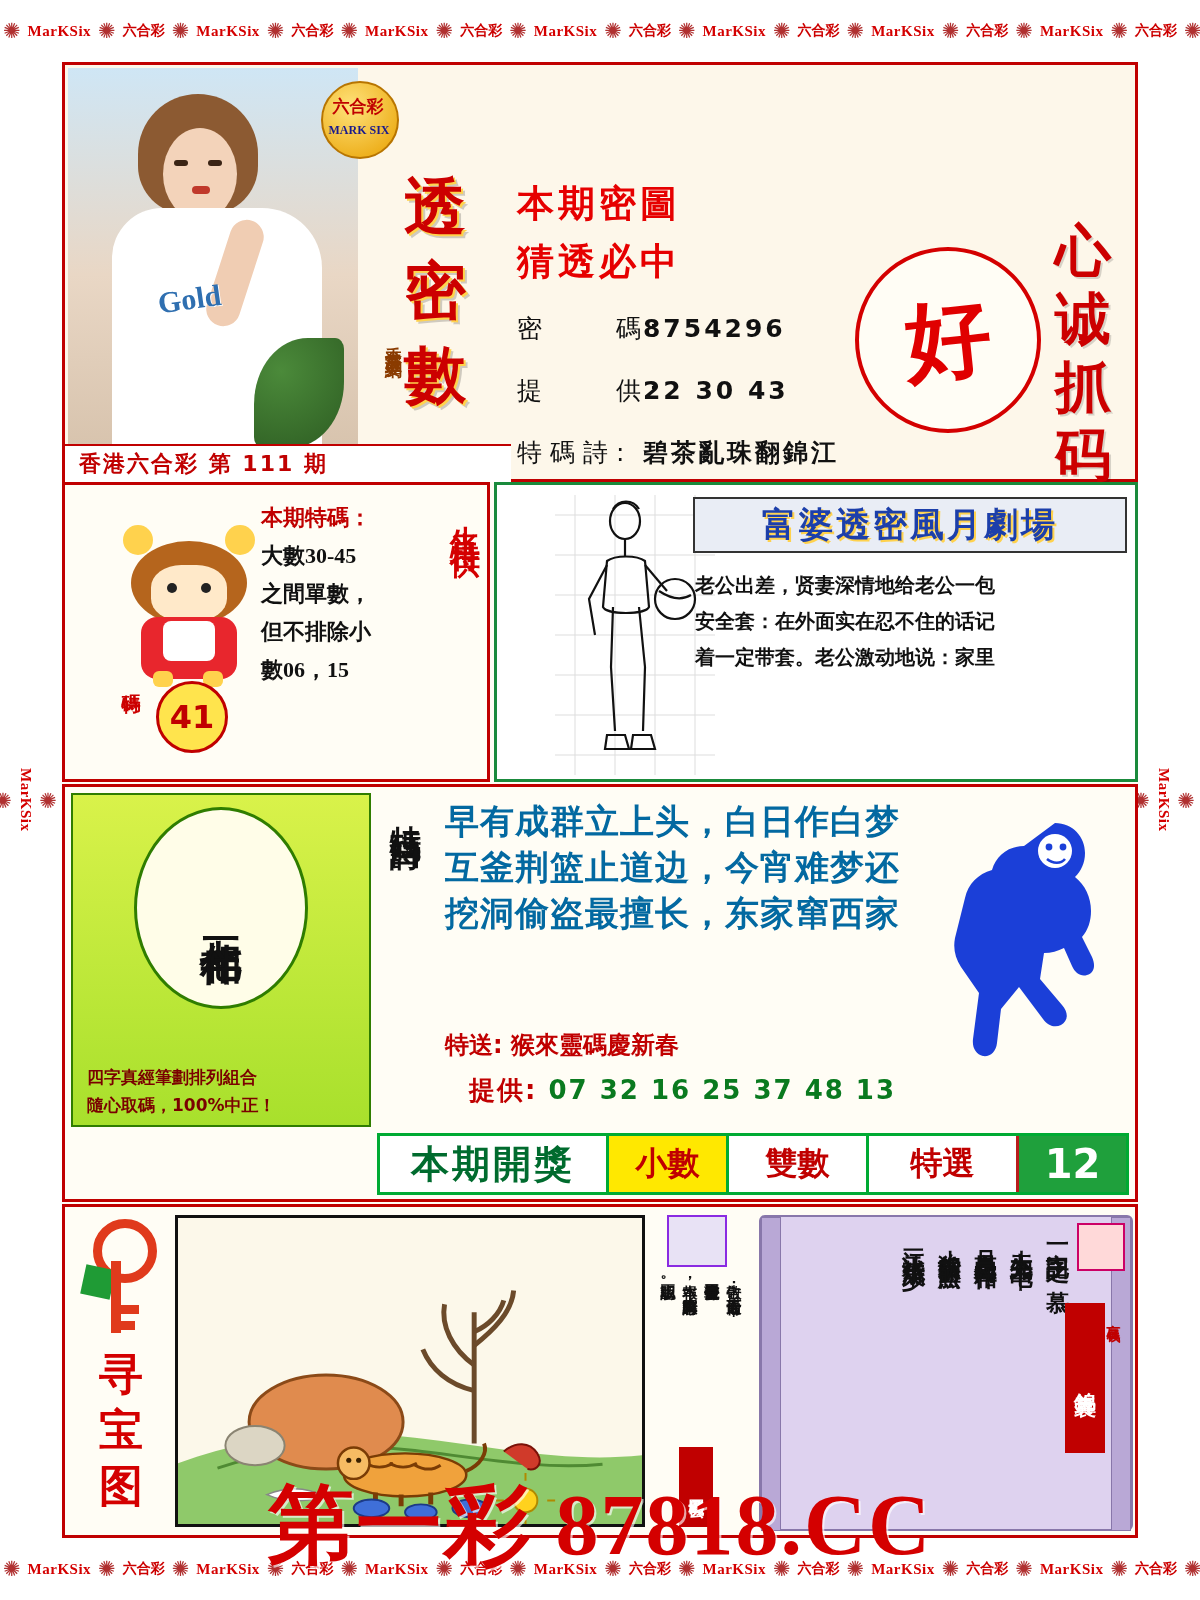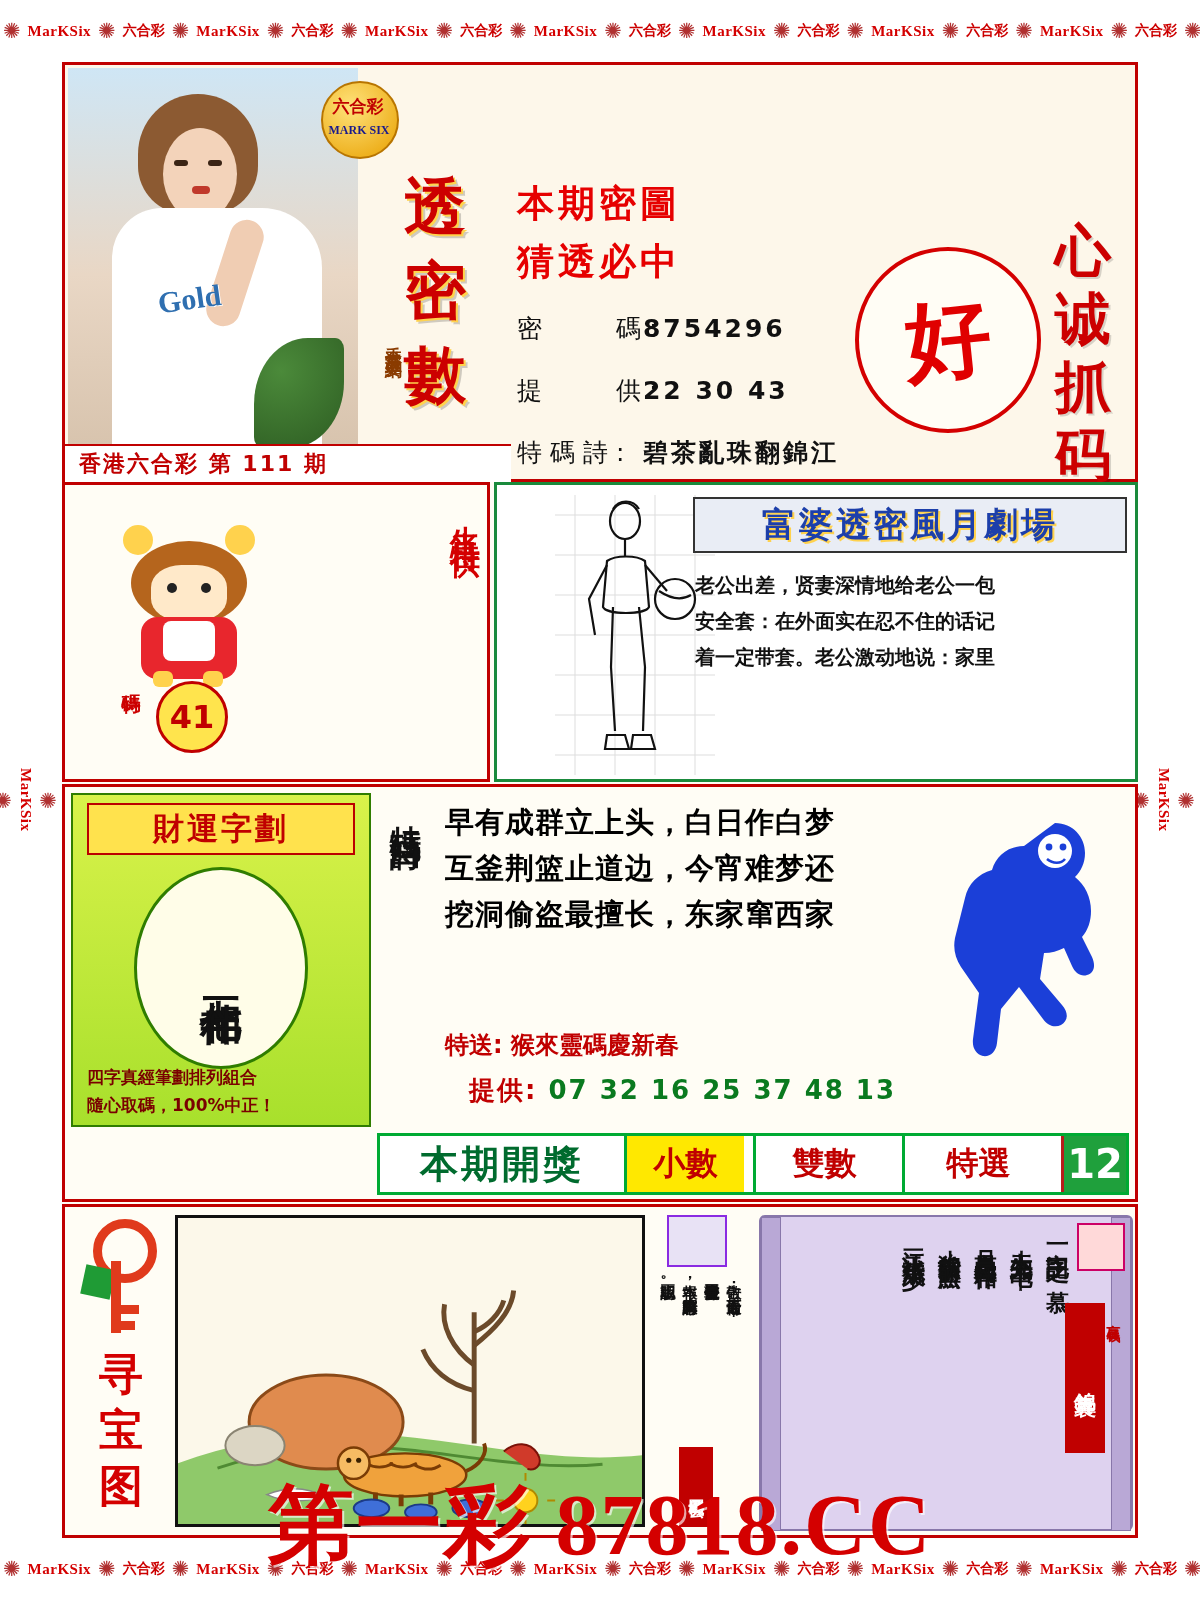--- a/index.html
+++ b/index.html
@@ -97,30 +97,30 @@
   .row3{position:absolute;left:0;top:722px;width:1076px;height:418px;border:3px solid #c00000;box-sizing:border-box;background:#fffdf5;}
   .cy{position:absolute;left:6px;top:6px;width:300px;height:334px;background:linear-gradient(180deg,#d9f24a,#a8e02c);border:2px solid #2f7d00;box-sizing:border-box;}
   .cy-h{margin:8px auto 0;width:264px;height:48px;background:#ffe24d;border:2px solid #b00;display:flex;align-items:center;justify-content:center;}
   .cy-h span{color:#c00000;font-size:31px;font-weight:bold;letter-spacing:3px;font-family:"Liberation Serif",serif;}
   .cy-oval{margin:12px auto 0;width:168px;height:196px;border-radius:50%;background:#fffde8;border:3px solid #2f7d00;display:flex;align-items:center;justify-content:center;}
   .cy-oval span{writing-mode:vertical-rl;font-size:42px;font-weight:bold;color:#111;letter-spacing:2px;line-height:52px;font-family:"Liberation Serif",serif;}
   .cy-note{position:absolute;left:14px;top:268px;width:272px;color:#7a0000;font-size:17px;line-height:28px;font-weight:bold;}
 
   .tmsy{position:absolute;left:312px;top:14px;width:56px;writing-mode:vertical-rl;color:#111;font-size:31px;font-weight:bold;letter-spacing:6px;line-height:56px;font-family:"Liberation Serif",serif;}
   .poem{position:absolute;left:380px;top:12px;width:560px;}
-  .poem .ln{font-size:29px;line-height:46px;color:#000000;font-weight:bold;font-family:"Liberation Serif",serif;letter-spacing:1px;}
+  .poem .ln{font-size:34px;line-height:46px;color:#0369a1;font-weight:bold;font-family:"Liberation Serif",serif;letter-spacing:1px;}
   .tesong{position:absolute;left:380px;top:242px;font-size:24px;font-weight:bold;color:#c00000;}
   .tesong .hl{color:#c00000;}
   .tigong{position:absolute;left:404px;top:286px;font-size:26px;font-weight:bold;color:#0a7a1f;letter-spacing:2px;}
   .tigong .lbl{color:#c00000;}
   .monkey{position:absolute;right:10px;top:18px;width:220px;height:300px;}
   .monkey svg{width:220px;height:300px;}
 
   .award{position:absolute;left:312px;top:346px;width:752px;height:62px;display:flex;border:3px solid #0a3;box-sizing:border-box;background:#fff;}
-  .aw-cell{display:flex;align-items:center;justify-content:center;height:100%;box-sizing:border-box;margin-left:9px;}
+  .aw-cell{display:flex;align-items:center;justify-content:center;height:100%;box-sizing:border-box;}
   .aw1{width:226px;background:#ffffff;color:#006b2e;font-size:38px;font-weight:bold;letter-spacing:3px;font-family:"Liberation Serif",serif;}
   .aw2{width:120px;background:#ffe800;color:#c00000;font-size:32px;font-weight:bold;border-left:3px solid #0a3;}
   .aw3{width:140px;background:#ffffff;color:#c00000;font-size:32px;font-weight:bold;border-left:3px solid #0a3;}
   .aw4{width:150px;background:#ffffff;color:#c00000;font-size:32px;font-weight:bold;border-left:3px solid #0a3;}
   .aw5{flex:1;background:#1fa03c;color:#ffffff;font-size:40px;font-weight:bold;border-left:3px solid #b91c1c;}
 
   
   .row4{position:absolute;left:0;top:1142px;width:1076px;height:334px;background:#fffdf5;border:3px solid #c00000;box-sizing:border-box;}
   .xunbao{position:absolute;left:6px;top:8px;width:100px;height:312px;}
   .key{position:absolute;left:14px;top:4px;width:72px;height:120px;}
@@ -337,20 +337,27 @@
             <div class="bib"></div>
           <div class="leg1"></div>
             <div class="leg2"></div>
         </div>
         <div class="temacode">
           <div class="lbl">特碼</div>
           <div class="ball41">
             <span>41</span>
           </div>
         </div>
+        <div class="r2a-text">
+          <div class="red">本期特碼：</div>
+          <div>大數30-45</div>
+          <div>之間單數，</div>
+          <div>但不排除小</div>
+          <div>數06，15</div>
+        </div>
         <div class="shengxiao">生肖特供</div>
       </div>
 
       <div class="r2b">
         <div class="lady">
           <svg viewBox="0 0 160 280">
             <rect x="0" y="0" width="160" height="280" fill="#ffffff"></rect>
             <g stroke="#ddd" stroke-width="1">
               <path d="M0 20H160M0 60H160M0 100H160M0 140H160M0 180H160M0 220H160M0 260H160"></path>
               <path d="M20 0V280M60 0V280M100 0V280M140 0V280"></path>
@@ -377,23 +384,20 @@
         <div class="joke">
           <div>老公出差，贤妻深情地给老公一包</div>
           <div>安全套：在外面实在忍不住的话记</div>
           <div>着一定带套。老公激动地说：家里</div>
         </div>
       </div>
     </div>
 
     <div class="row3">
       <div class="cy">
-        <div class="cy-h">
-          <span>財運字劃</span>
-        </div>
         <div class="cy-oval">
           <span>三七相伴</span>
         </div>
         <div class="cy-note">
           <div>四字真經筆劃排列組合</div>
           <div>隨心取碼，100%中正！</div>
         </div>
       </div>
 
       <div class="tmsy">特碼詩曰：</div>

